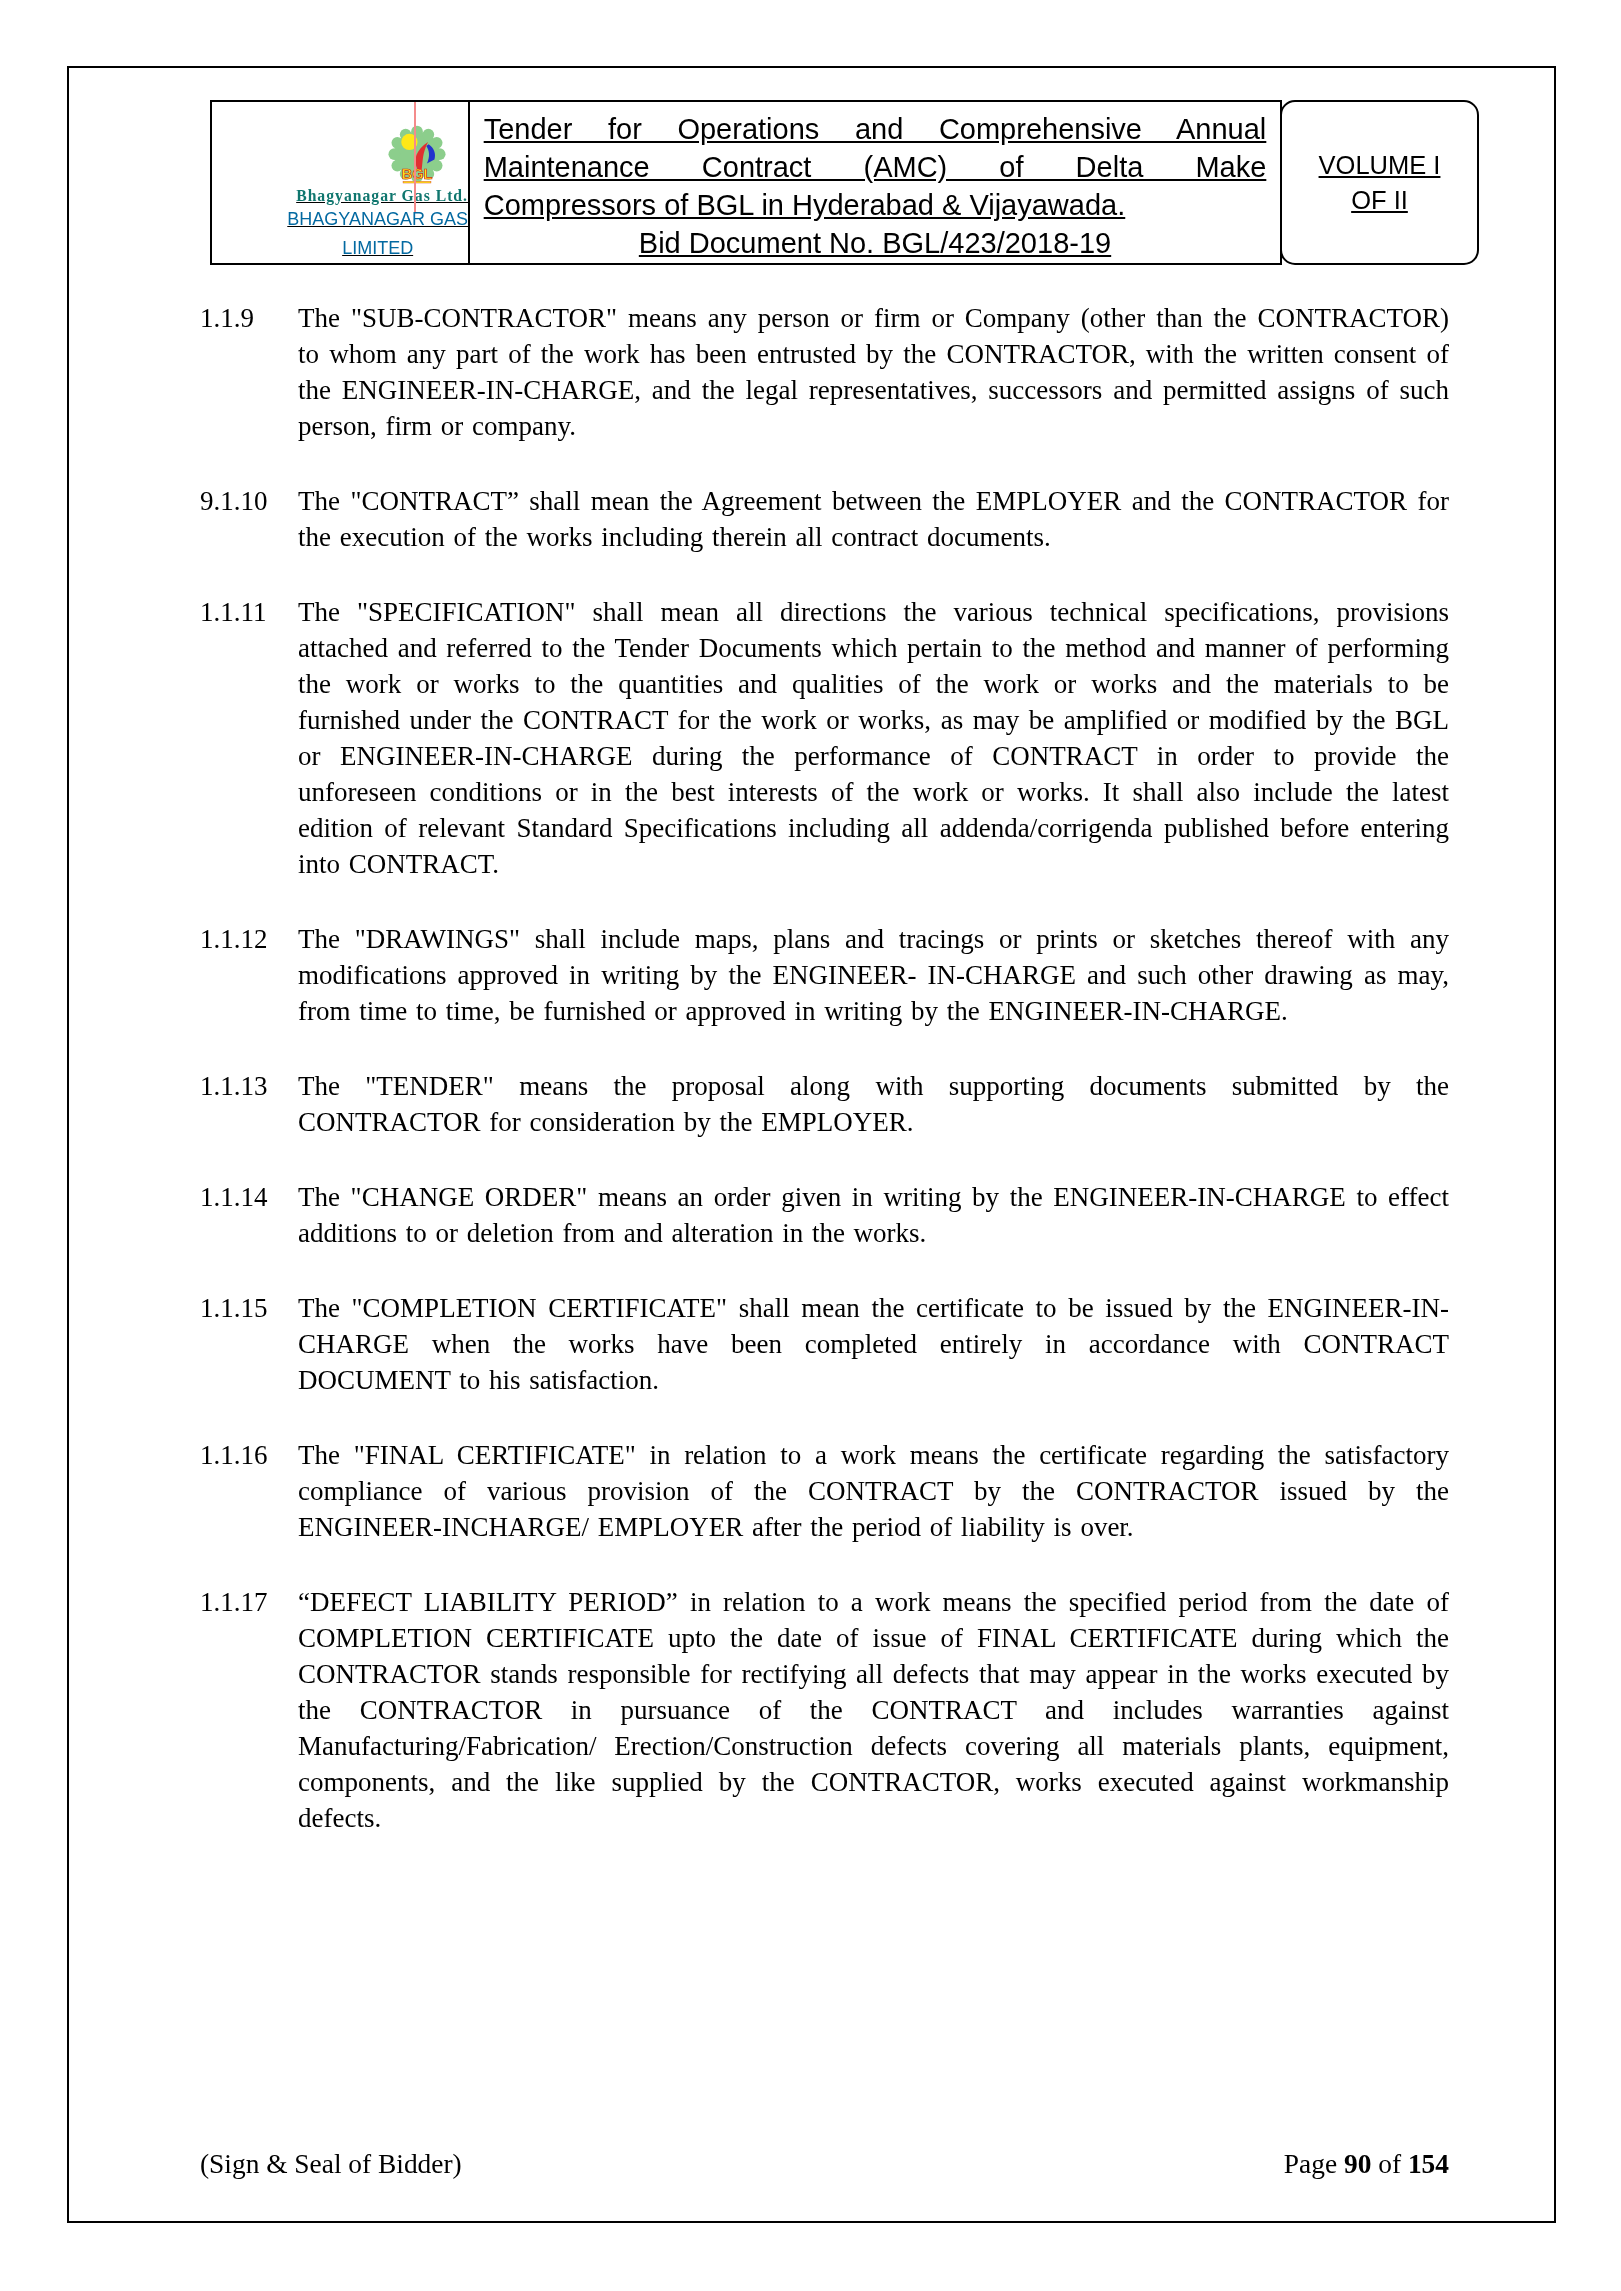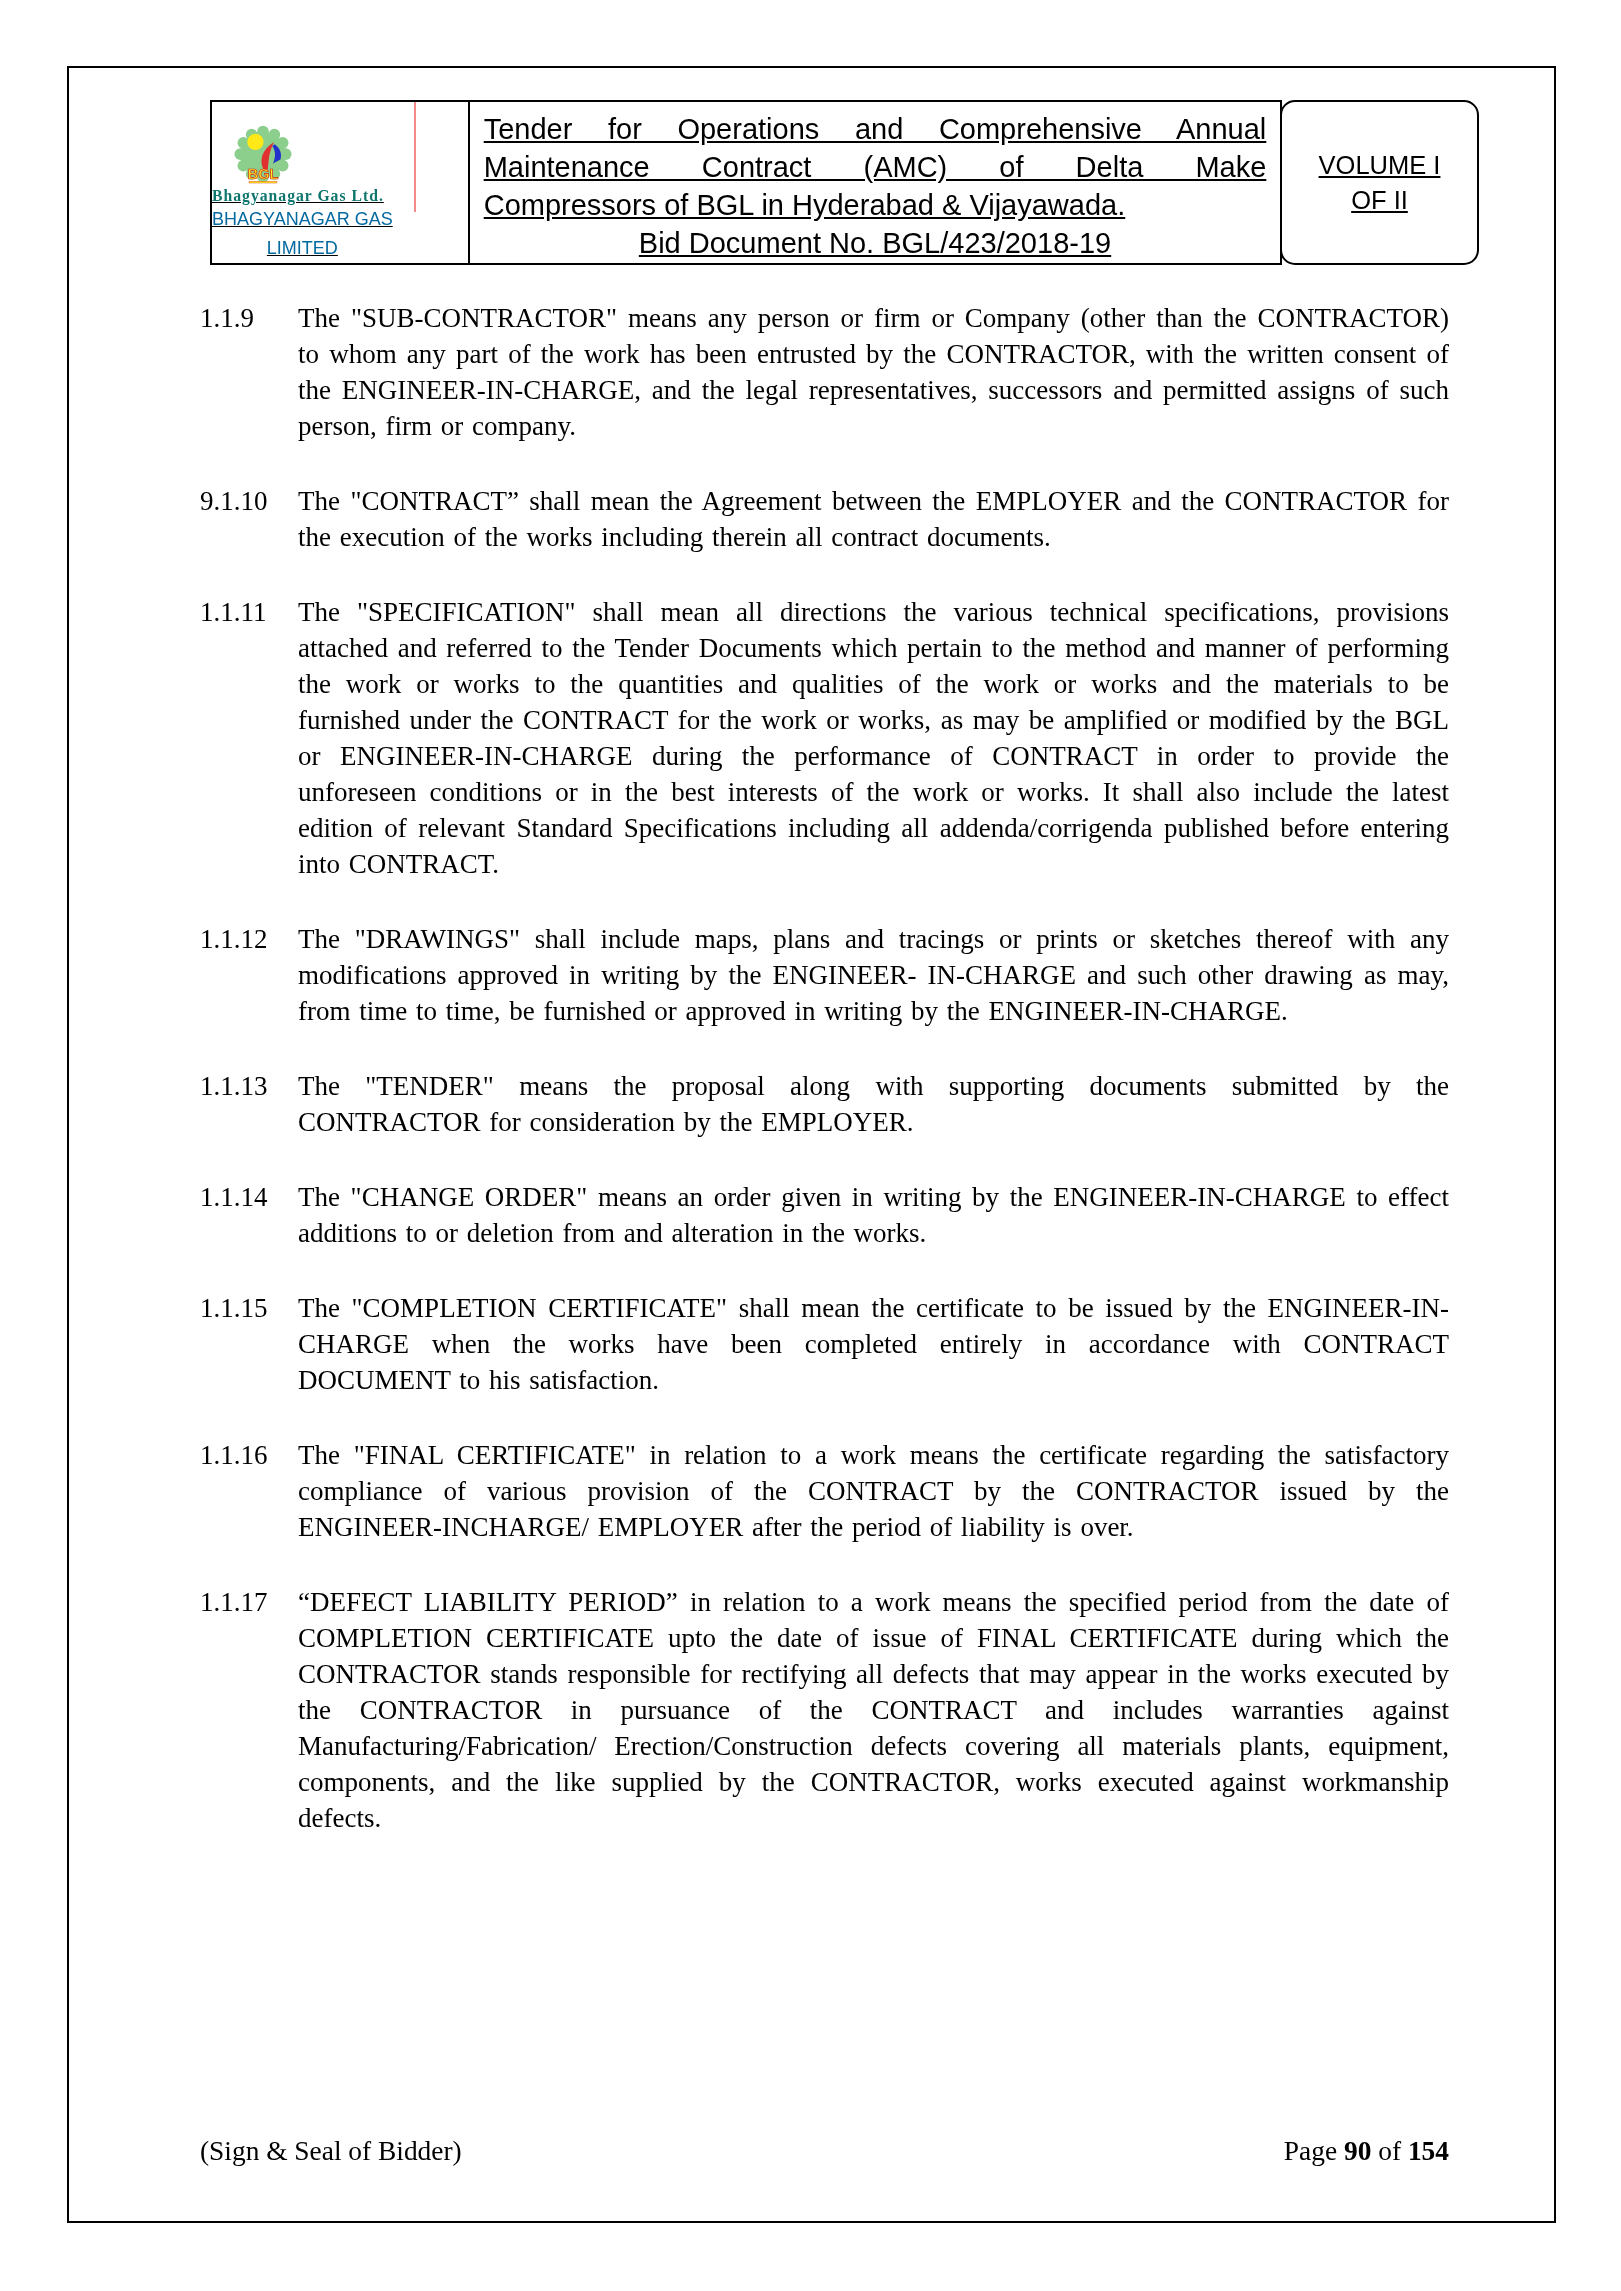--- a/index.html
+++ b/index.html
@@ -23,21 +23,21 @@
     display:flex;
     margin:32px 0 0 141px;
     width:1272px;
     height:165px;
   }
   .cell { border:2px solid #000000; background:#ffffff;text-decoration:underline; }
   .logo-cell {
     position:relative;
     width:260px;
     margin-right:-2px;
-    display:flex; flex-direction:column; align-items:flex-start;
+    display:flex; flex-direction:column; align-items:flex-end;
     padding-top:19px;
   }
   .red-artifact {
     position:absolute; top:0; right:52px;
     width:2px; height:110px;
     background:#f48b8b;
   }
   .logo-subtitle {
     font-family:"Liberation Serif", serif;
     font-size:15.7px; font-weight:bold; color:#0f766e;
@@ -82,21 +82,21 @@
     text-align:left;
   }
   .clause-text {
     flex:1;
     text-align:justify;
     word-spacing:2px;
   }
   
   .footer {
     position:absolute;
-    left:0; right:0; bottom:54px;
+    left:0; right:0; bottom:41px;
     padding:0 105px 0 131px;
     display:flex; justify-content:space-between;
     font-size:27.4px;
   }
   .bold { font-weight:bold; }
   svg text { font-family:"Liberation Sans", sans-serif; }
 </style>
 </head>
 <body>
 

